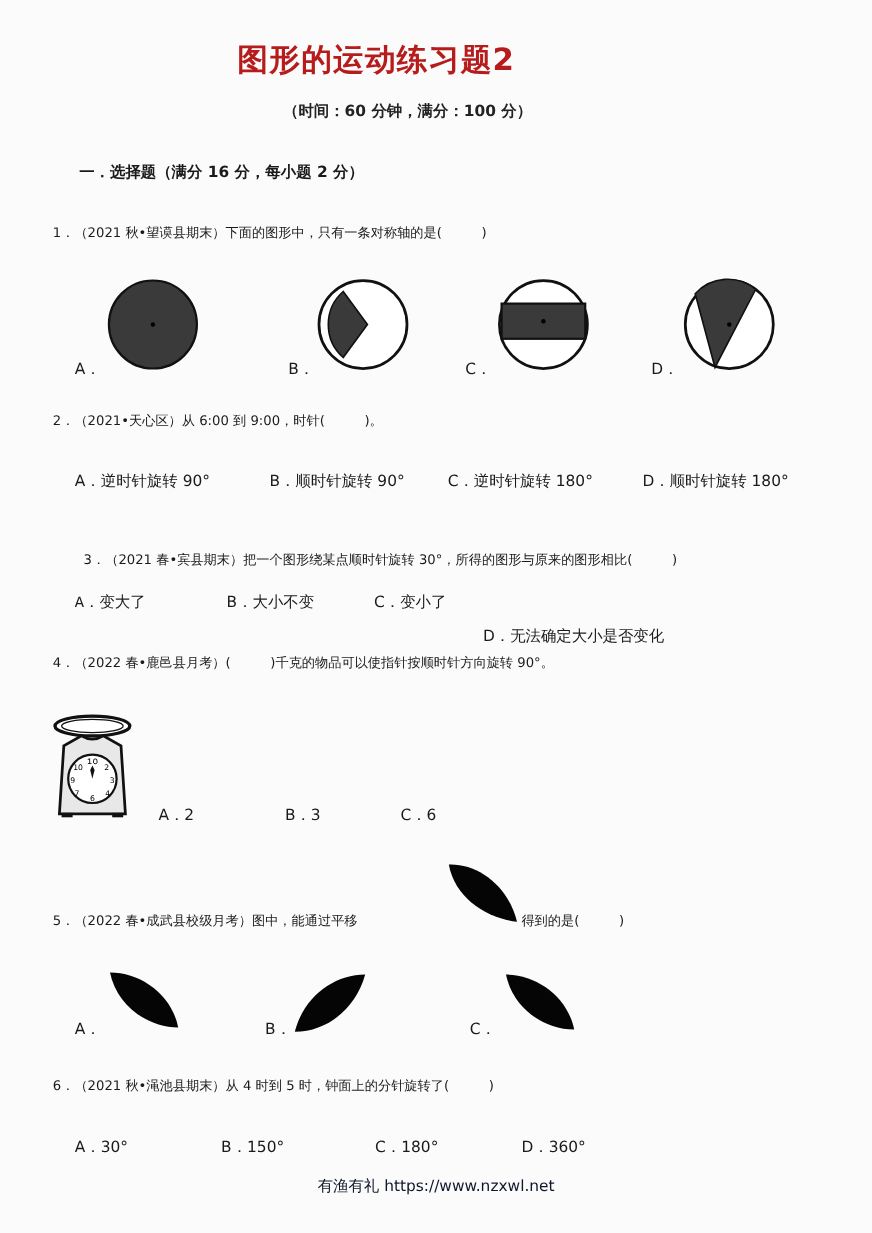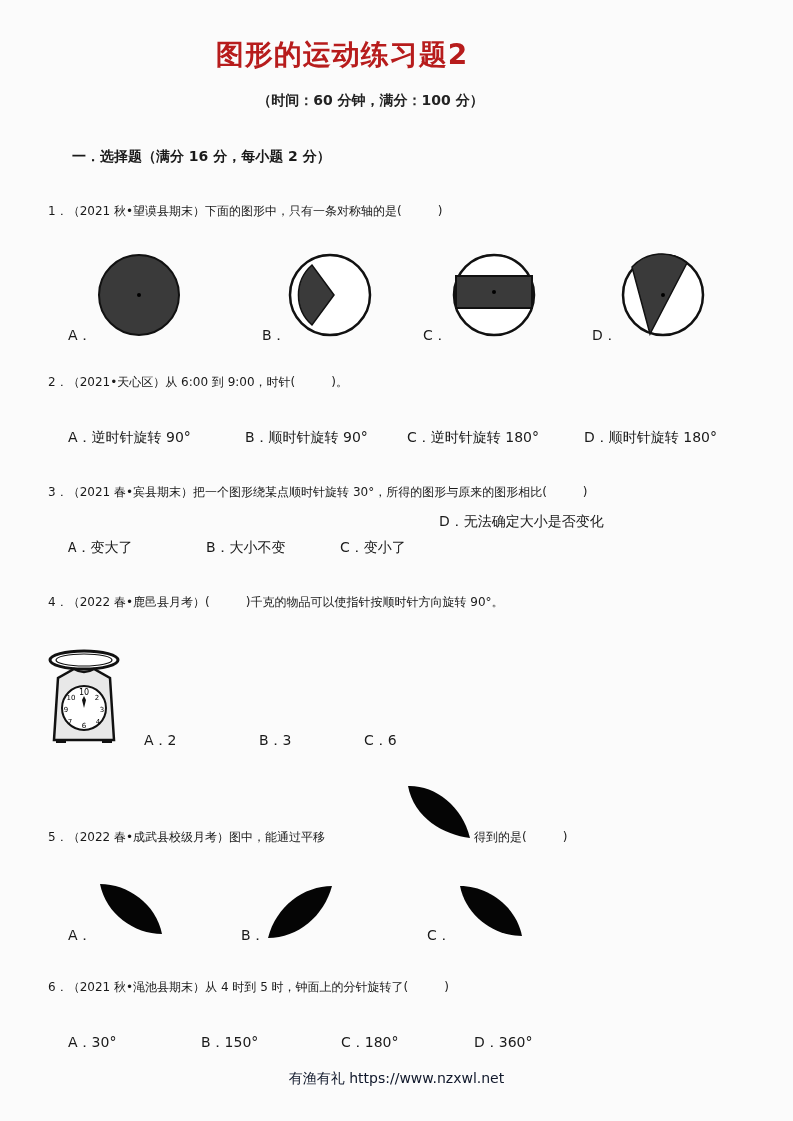--- a/index.html
+++ b/index.html
@@ -61,25 +61,25 @@
   <circle cx="43" cy="43" r="2" fill="#000"></circle>
 </svg>
 <div class="abs opt" style="left:592px;top:327px;">D．</div>
 
 <div class="abs q" style="top:374px;">2．（2021•天心区）从 6:00 到 9:00，时针(　　　)。</div>
 <div class="abs opt" style="left:68px;top:429px;">A．逆时针旋转 90°</div>
 <div class="abs opt" style="left:245px;top:429px;">B．顺时针旋转 90°</div>
 <div class="abs opt" style="left:407px;top:429px;">C．逆时针旋转 180°</div>
 <div class="abs opt" style="left:584px;top:429px;">D．顺时针旋转 180°</div>
 
-<div class="abs q" style="top:484px;">3．（2021 春•宾县期末）把一个图形绕某点顺时针旋转 30°，所得的图形与原来的图形相比(　　　)</div>
+<div class="abs q" style="top:501px;margin-left:28px;">3．（2021 春•宾县期末）把一个图形绕某点顺时针旋转 30°，所得的图形与原来的图形相比(　　　)</div>
 <div class="abs opt" style="left:68px;top:539px;font-family:Liberation Mono, monospace;">A．变大了</div>
 <div class="abs opt" style="left:206px;top:539px;">B．大小不变</div>
 <div class="abs opt" style="left:340px;top:539px;">C．变小了</div>
-<div class="abs opt" style="left:439px;top:513px;">D．无法确定大小是否变化</div>
+<div class="abs opt" style="left:439px;top:570px;">D．无法确定大小是否变化</div>
 
 <div class="abs q" style="top:594px;text-align:right;">4．（2022 春•鹿邑县月考）(　　　)千克的物品可以使指针按顺时针方向旋转 90°。</div>
 
 <svg class="fig" style="left:46px;top:648px;" width="80" height="96">
   <ellipse cx="38" cy="12" rx="34" ry="9" fill="#fff" stroke="#111" stroke-width="3"></ellipse>
   <ellipse cx="38" cy="12" rx="28" ry="6" fill="none" stroke="#111" stroke-width="1.2"></ellipse>
   <path d="M 28 21 Q 38 27 48 21 L 64 30 L 68 92 L 8 92 L 12 30 Z" fill="#e8e8e8" stroke="#111" stroke-width="2.5"></path>
   <circle cx="38" cy="60" r="22" fill="#fff" stroke="#111" stroke-width="2"></circle>
   <text x="38" y="47" font-size="8" text-anchor="middle" font-family="DejaVu Sans, sans-serif">10</text>
   <text x="51" y="52" font-size="7" text-anchor="middle" font-family="DejaVu Sans, sans-serif">2</text>

